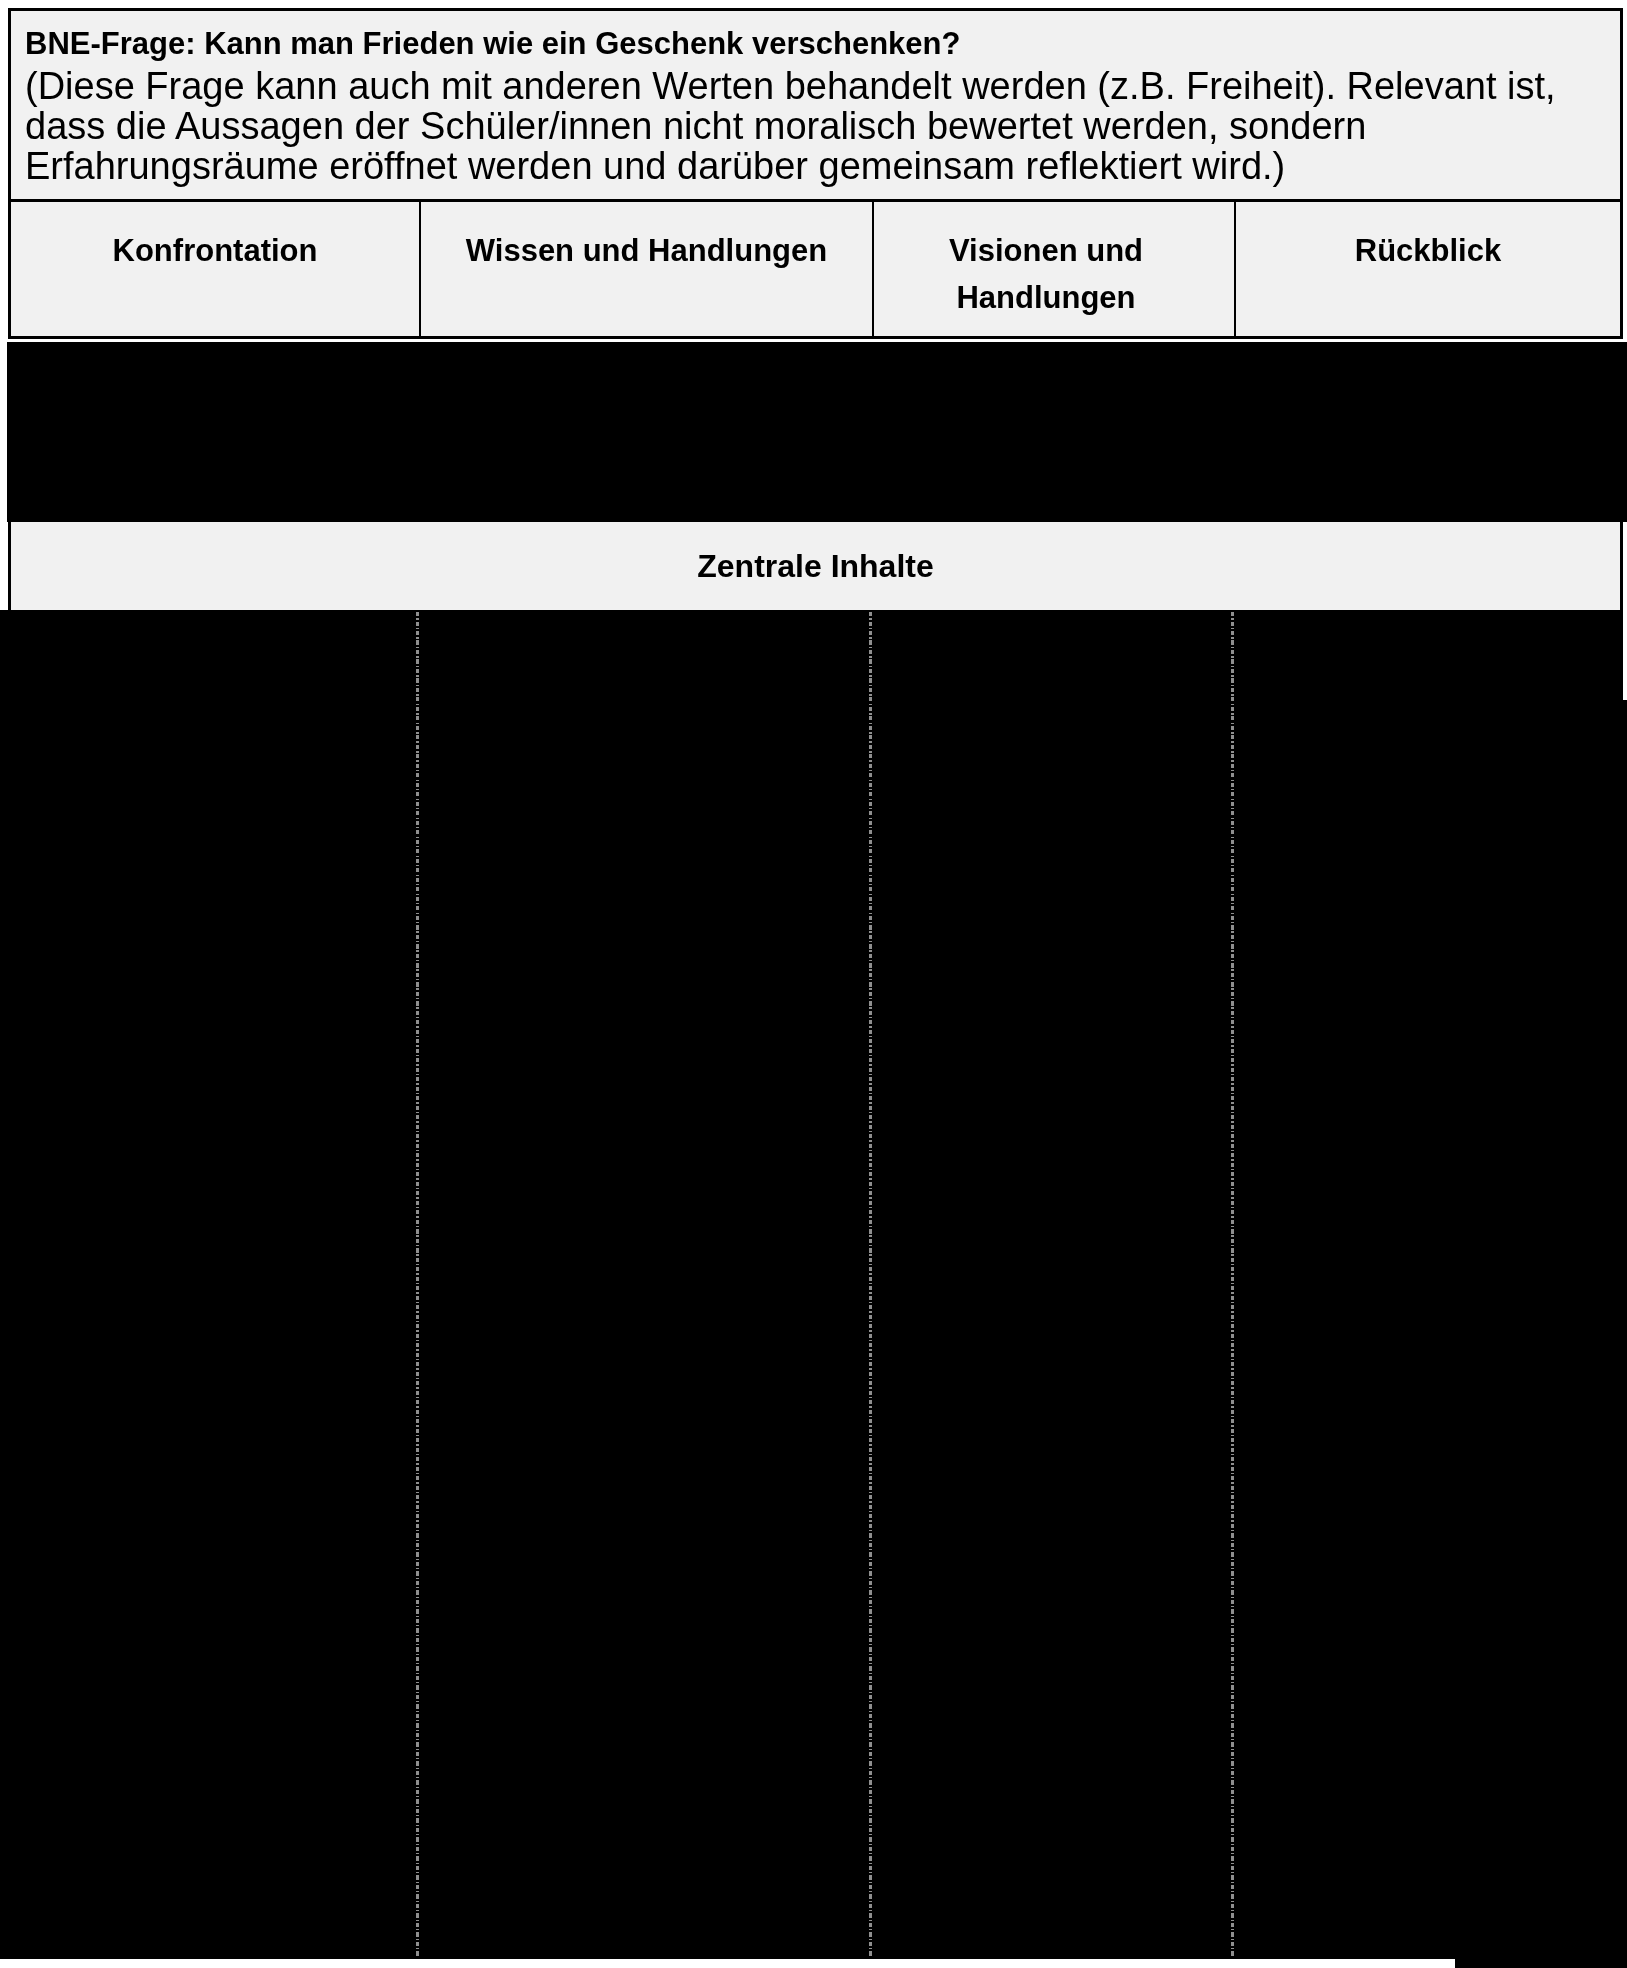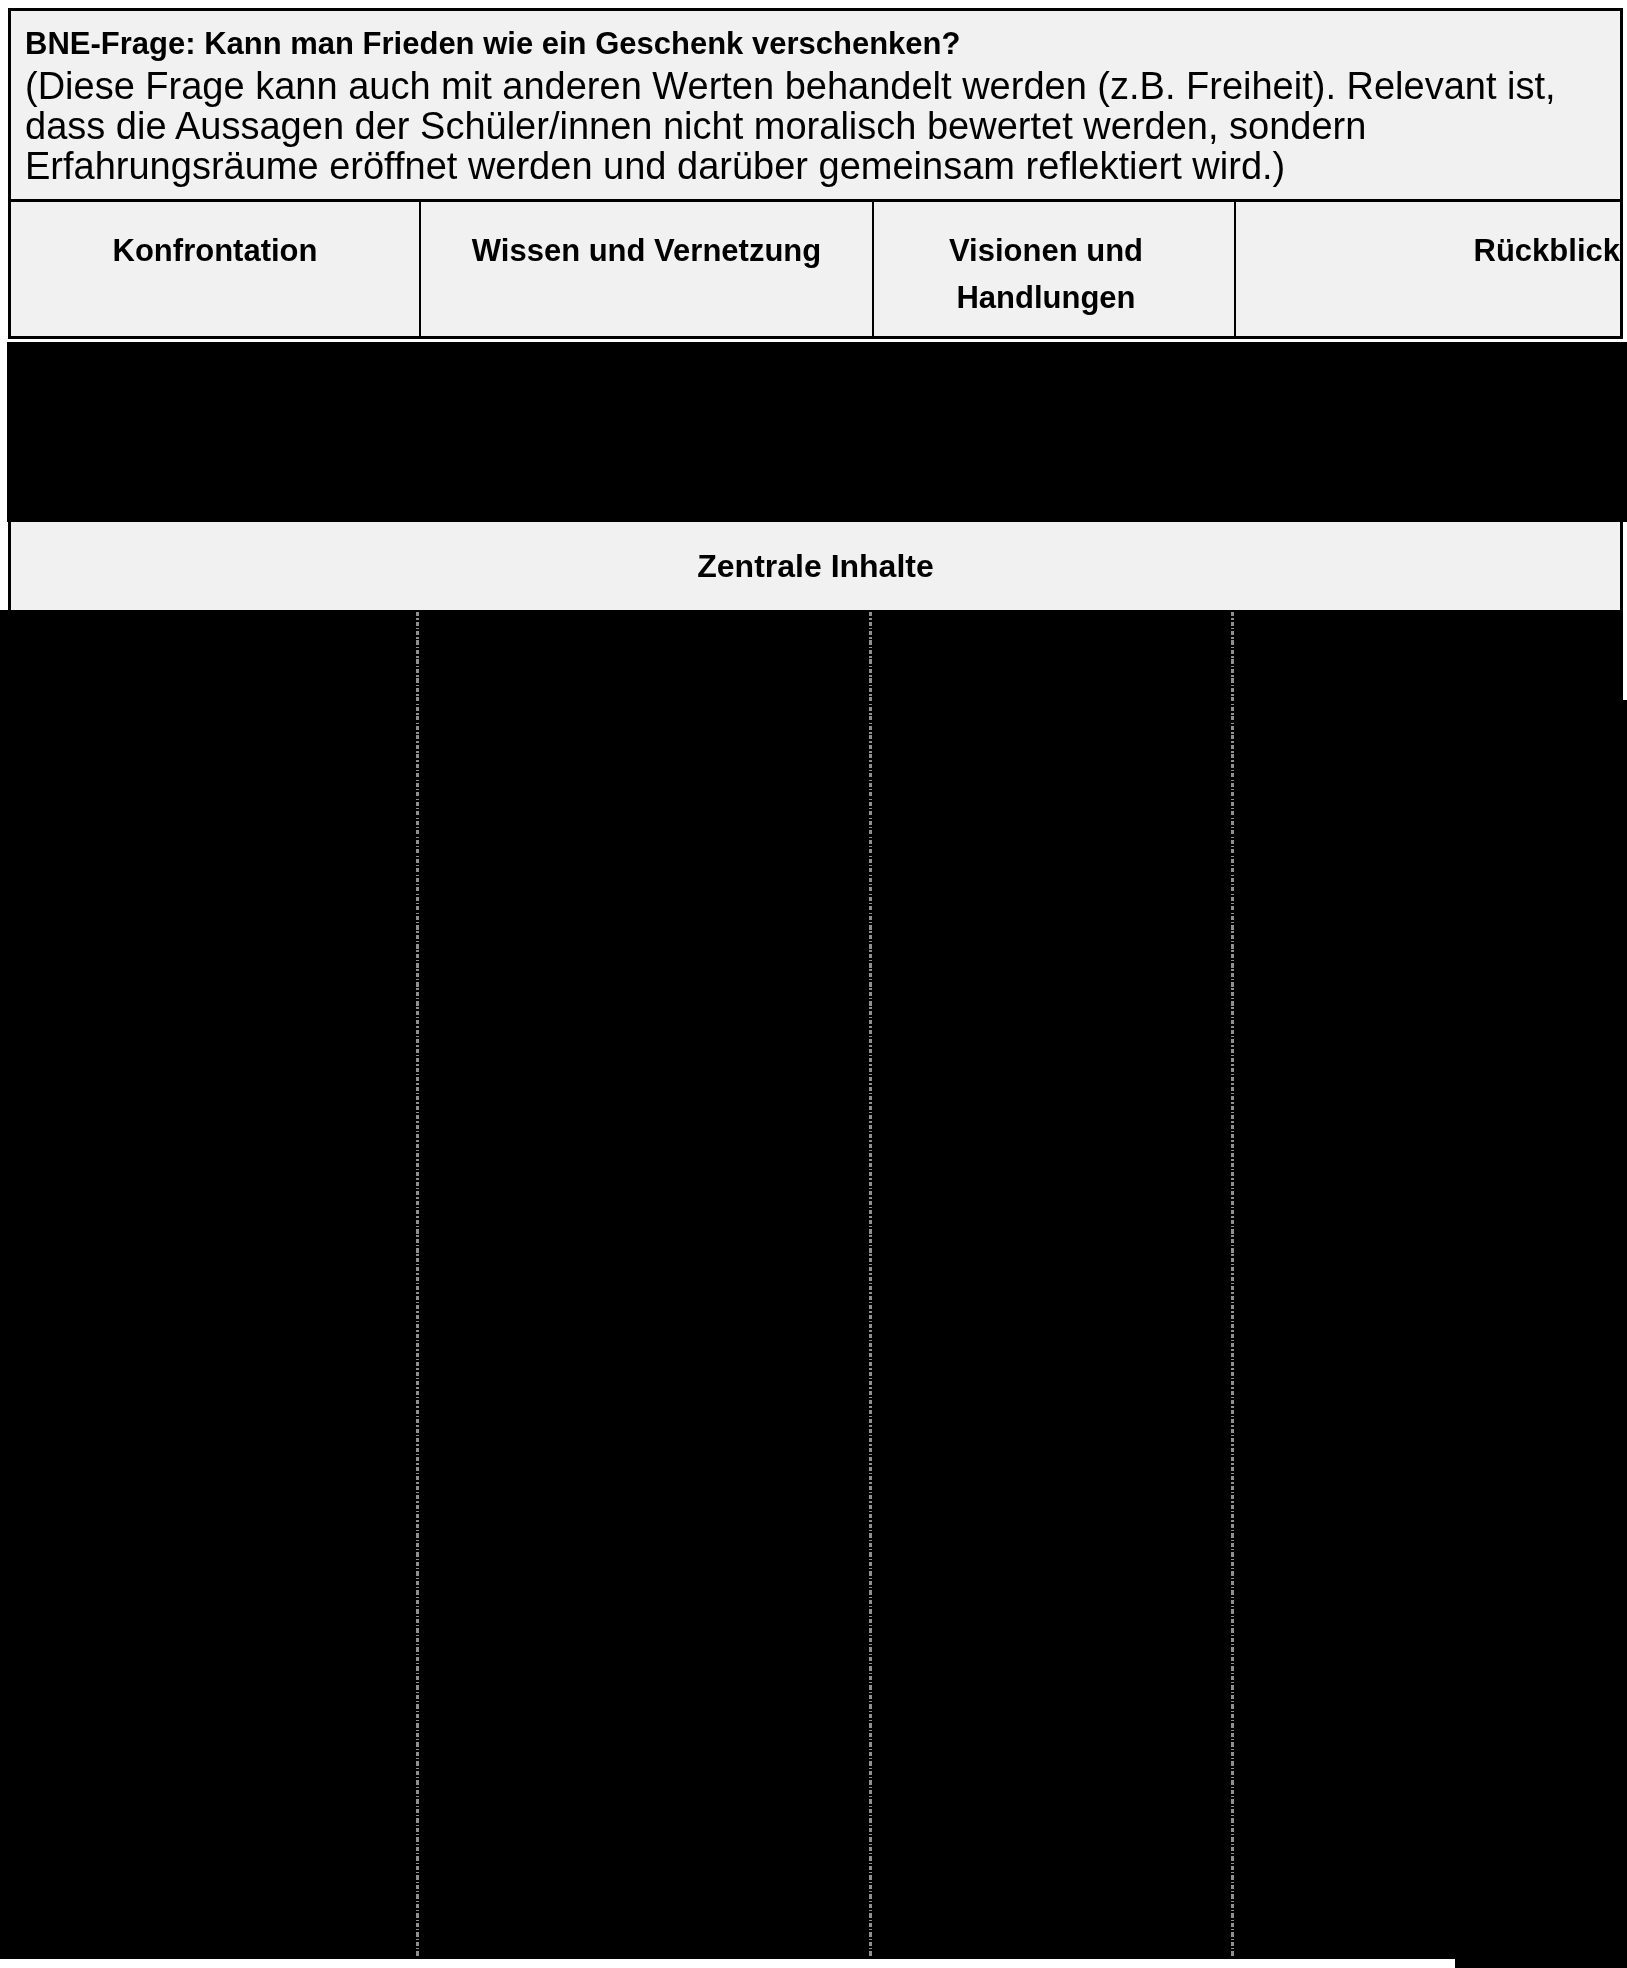--- a/index.html
+++ b/index.html
@@ -49,21 +49,21 @@
     text-align: center;
     padding-top: 25px;
     font-size: 31px;
     font-weight: bold;
     line-height: 47px;
   }
   .header-cell + .header-cell { border-left: 2px solid #000000; }
   .hc-1 { width: 408px; }
   .hc-2 { width: 453px; }
   .hc-3 { width: 362px; padding-left: 24px; padding-right: 40px; }
-  .hc-4 { flex: 1; text-align: right; }
+  .hc-4 { flex: 1; }
 
   
   .redaction { position: absolute; background: #000000; }
   .band-phases   { left: 7px;  top: 342px; width: 1620px; height: 180px; }
   .band-content  { left: 0px;  top: 610px; width: 1627px; height: 1358px; }
 
   
   .section-row {
     position: absolute;
     left: 8px; top: 522px;
@@ -116,21 +116,21 @@
 
 <div class="page">
 
   <div class="table-top">
     <div class="title-cell">
       <div class="doc-title">BNE-Frage: Kann man Frieden wie ein Geschenk verschenken?</div>
       <div class="doc-desc">(Diese Frage kann auch mit anderen Werten behandelt werden (z.B. Freiheit). Relevant ist, dass die Aussagen der Schüler/innen nicht moralisch bewertet werden, sondern Erfahrungsräume eröffnet werden und darüber gemeinsam reflektiert wird.)</div>
     </div>
     <div class="header-row">
       <div class="header-cell hc-1">Konfrontation</div>
-      <div class="header-cell hc-2">Wissen und Vernetzung</div>
+      <div class="header-cell hc-2">Wissen und Handlungen</div>
       <div class="header-cell hc-3">Visionen und Handlungen</div>
       <div class="header-cell hc-4">Rückblick</div>
     </div>
   </div>
 
   <div class="redaction band-phases"></div>
 
   <div class="section-row">
     <span>Zentrale Inhalte</span>
   </div>

